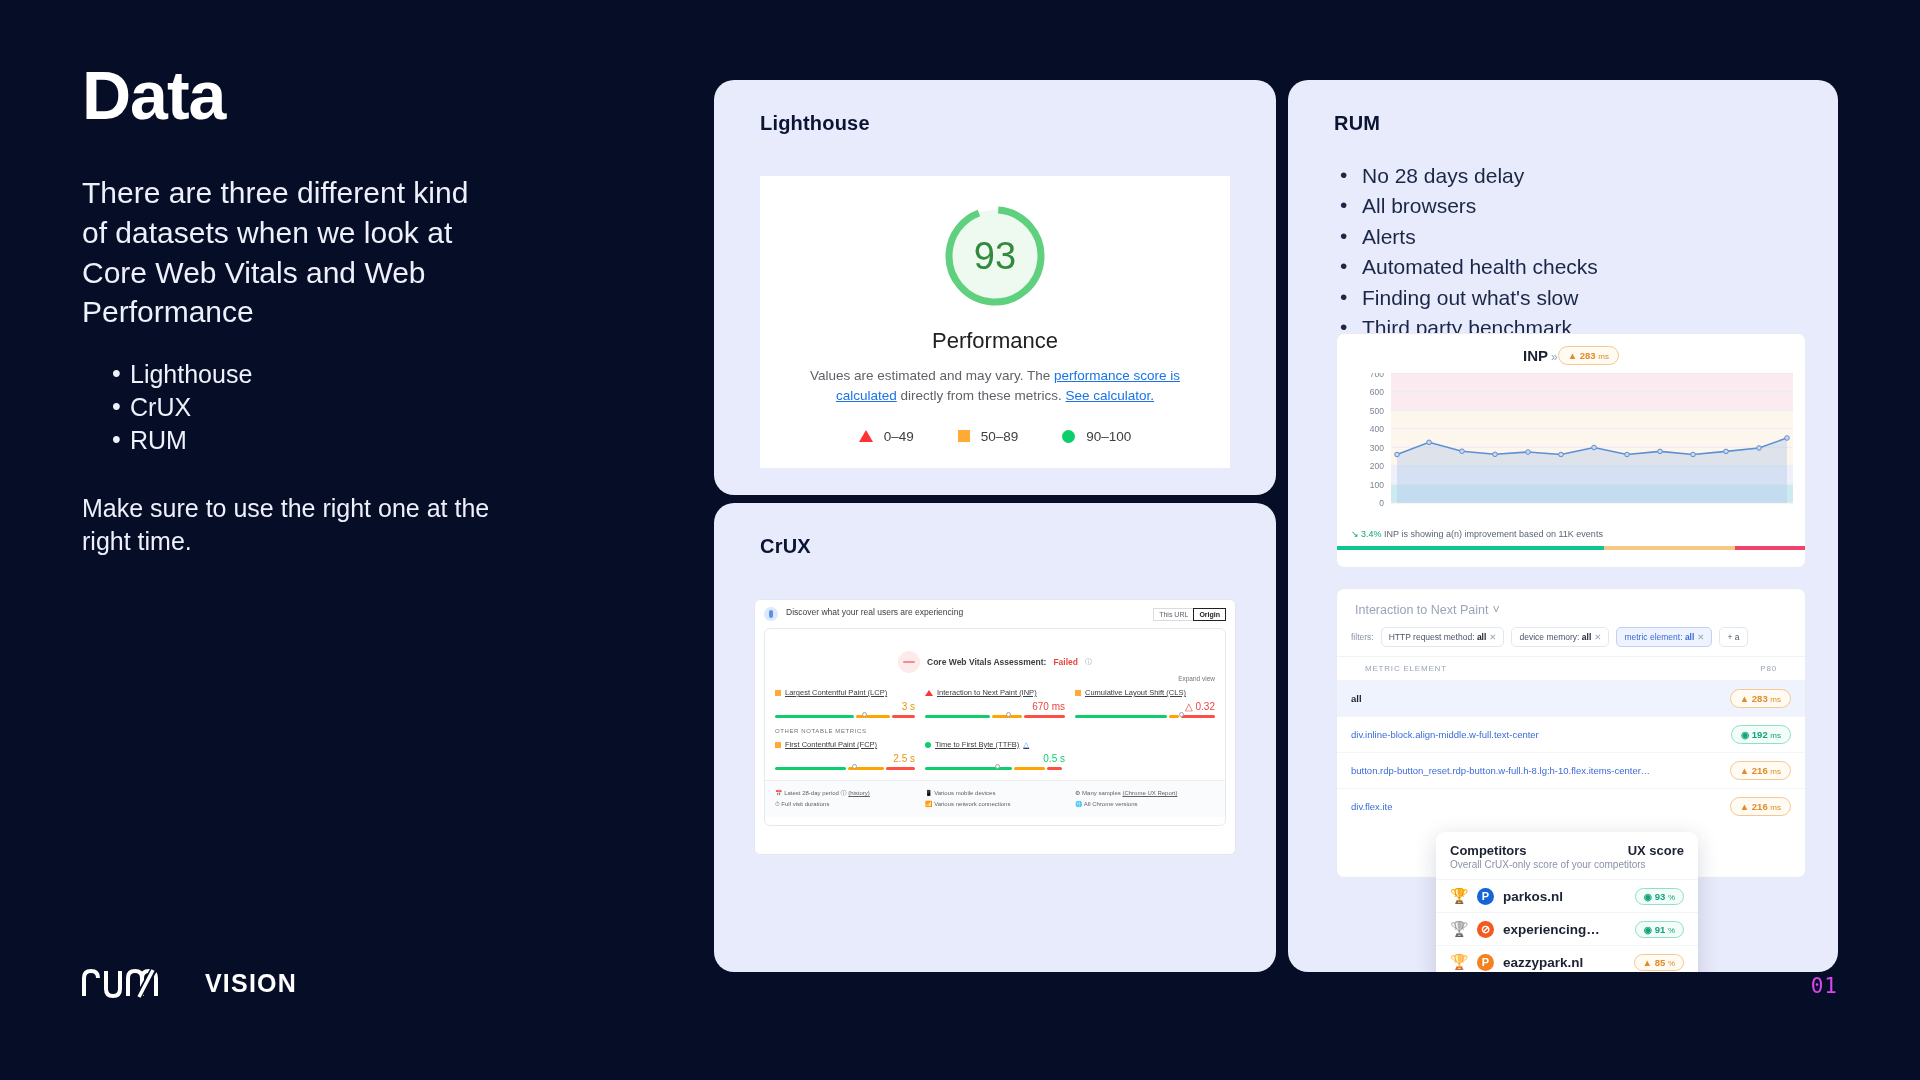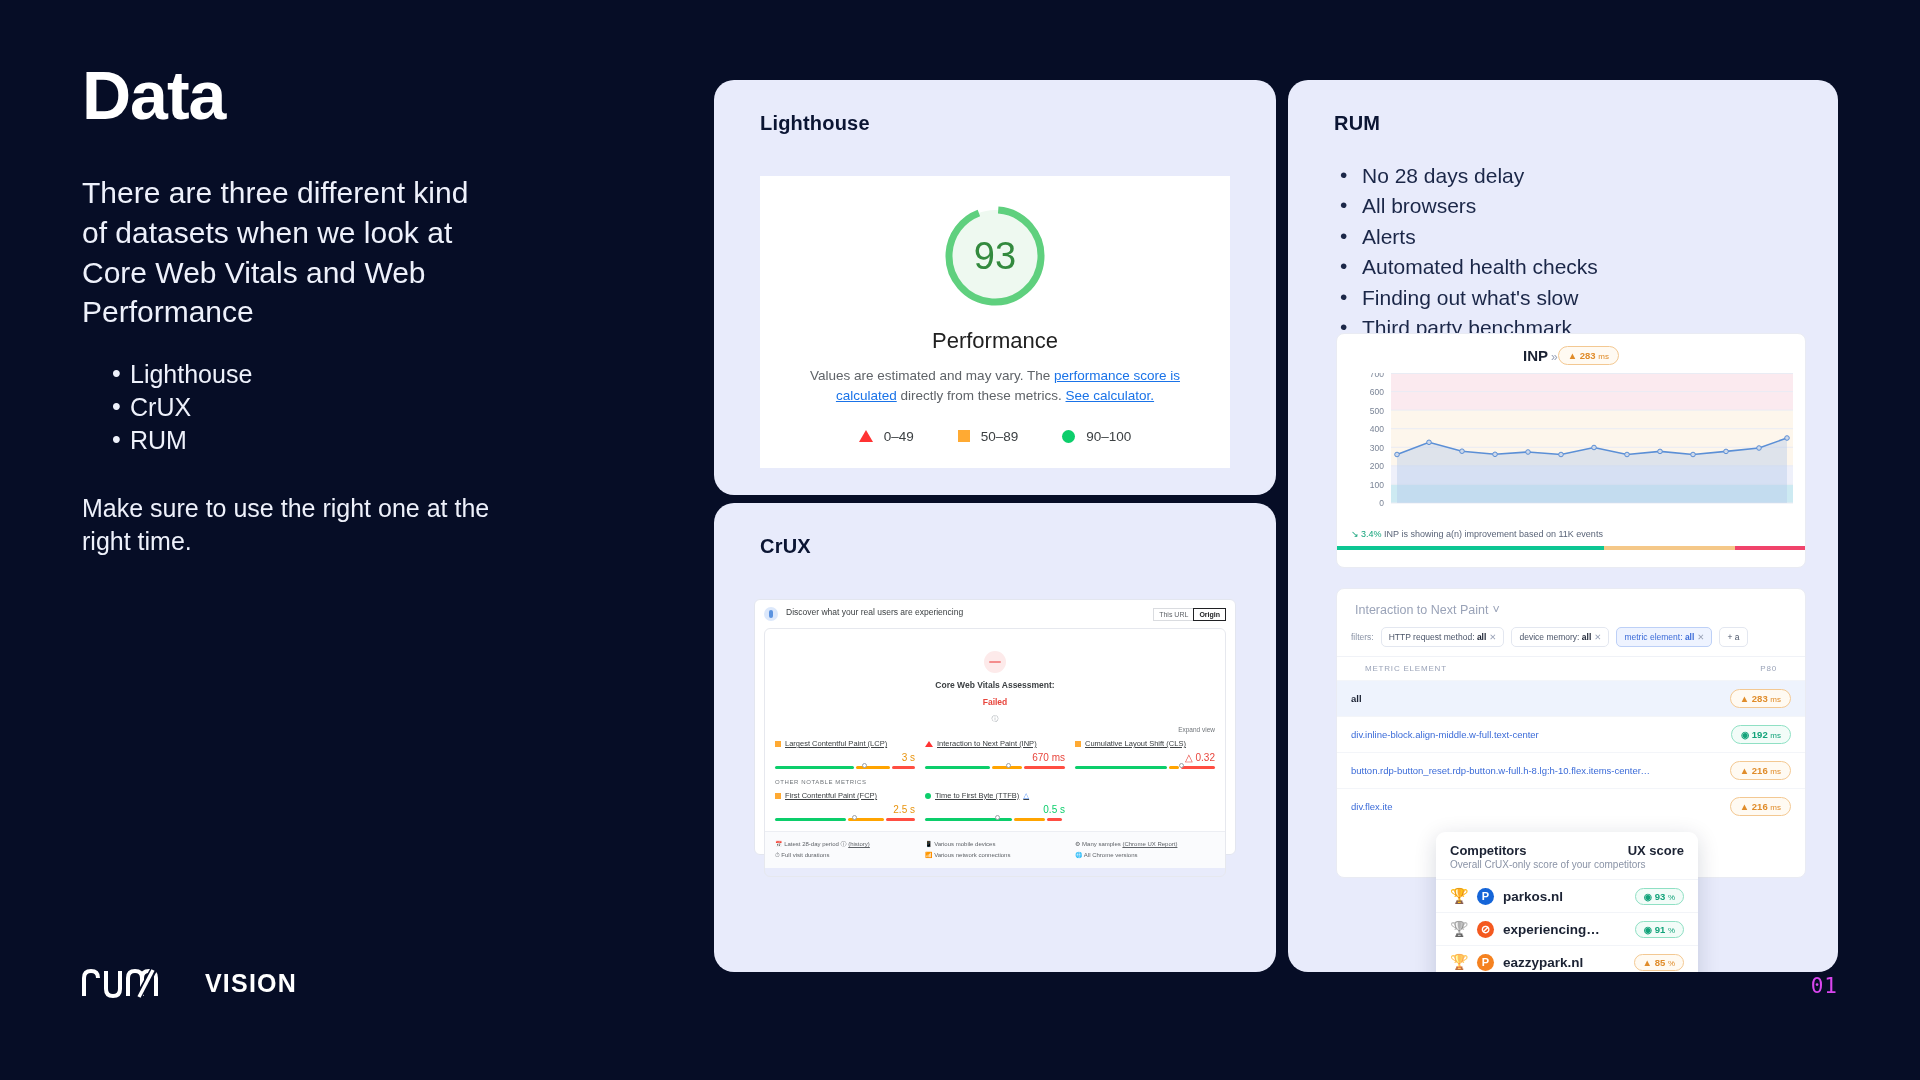--- a/index.html
+++ b/index.html
@@ -87,21 +87,21 @@
   }
   .crux-top { display: flex; align-items: center; justify-content: space-between; margin-bottom: 7px; }
   .crux-top-l { display: flex; gap: 8px; }
   .crux-globe { width: 14px; height: 14px; border-radius: 50%; background: #dce8fb; position: relative; }
   .crux-globe::after{ content:""; position:absolute; left:5px; top:3px; width:4px; height:8px; border-radius:2px; background:#5b93e0; }
   .crux-head-text { font-size: 8.5px; color: #3c4043; }
   .seg { display: flex; font-size: 7px; }
   .seg span { padding: 2px 5px; border: 1px solid #dadce0; color: #5f6368; }
   .seg span.on { border-color: #202124; color: #202124; font-weight: 700; margin-left: -1px; }
   .crux-box { border: 1px solid #e6e8ee; border-radius: 6px; padding: 12px 10px 8px 10px; }
-  .cwv-row { display: flex; align-items: center; justify-content: center; gap: 7px; margin: 10px 0 2px; flex-direction: column; }
+  .cwv-row { display: flex; align-items: center; justify-content: center; gap: 7px; margin: 10px 0 2px; }
   .cwv-dot { width: 22px; height: 22px; border-radius: 50%; background: #fdeaea; position: relative; }
   .cwv-dot::after { content:""; position:absolute; left:5px; top:10px; width:12px; height:2px; background:#f48c8c; border-radius:1px;}
   .cwv-txt { font-size: 8.5px; font-weight: 700; color: #3c4043; }
   .cwv-fail { color: #e8453c; }
   .expand { text-align: right; font-size: 6.5px; color: #70757a; margin-top: 2px; }
   .m3 { display: flex; gap: 10px; margin-top: 6px; }
   .m3 > div { flex: 1; }
   .m-name { font-size: 7.5px; text-decoration: underline; color: #3c4043; display: flex; align-items: center; gap: 4px; }
   .mk-sq { width: 6px; height: 6px; background: #fa3; display: inline-block; }
   .mk-tri { width:0;height:0;border-left:4px solid transparent;border-right:4px solid transparent;border-bottom:6px solid #f33;display:inline-block;}

